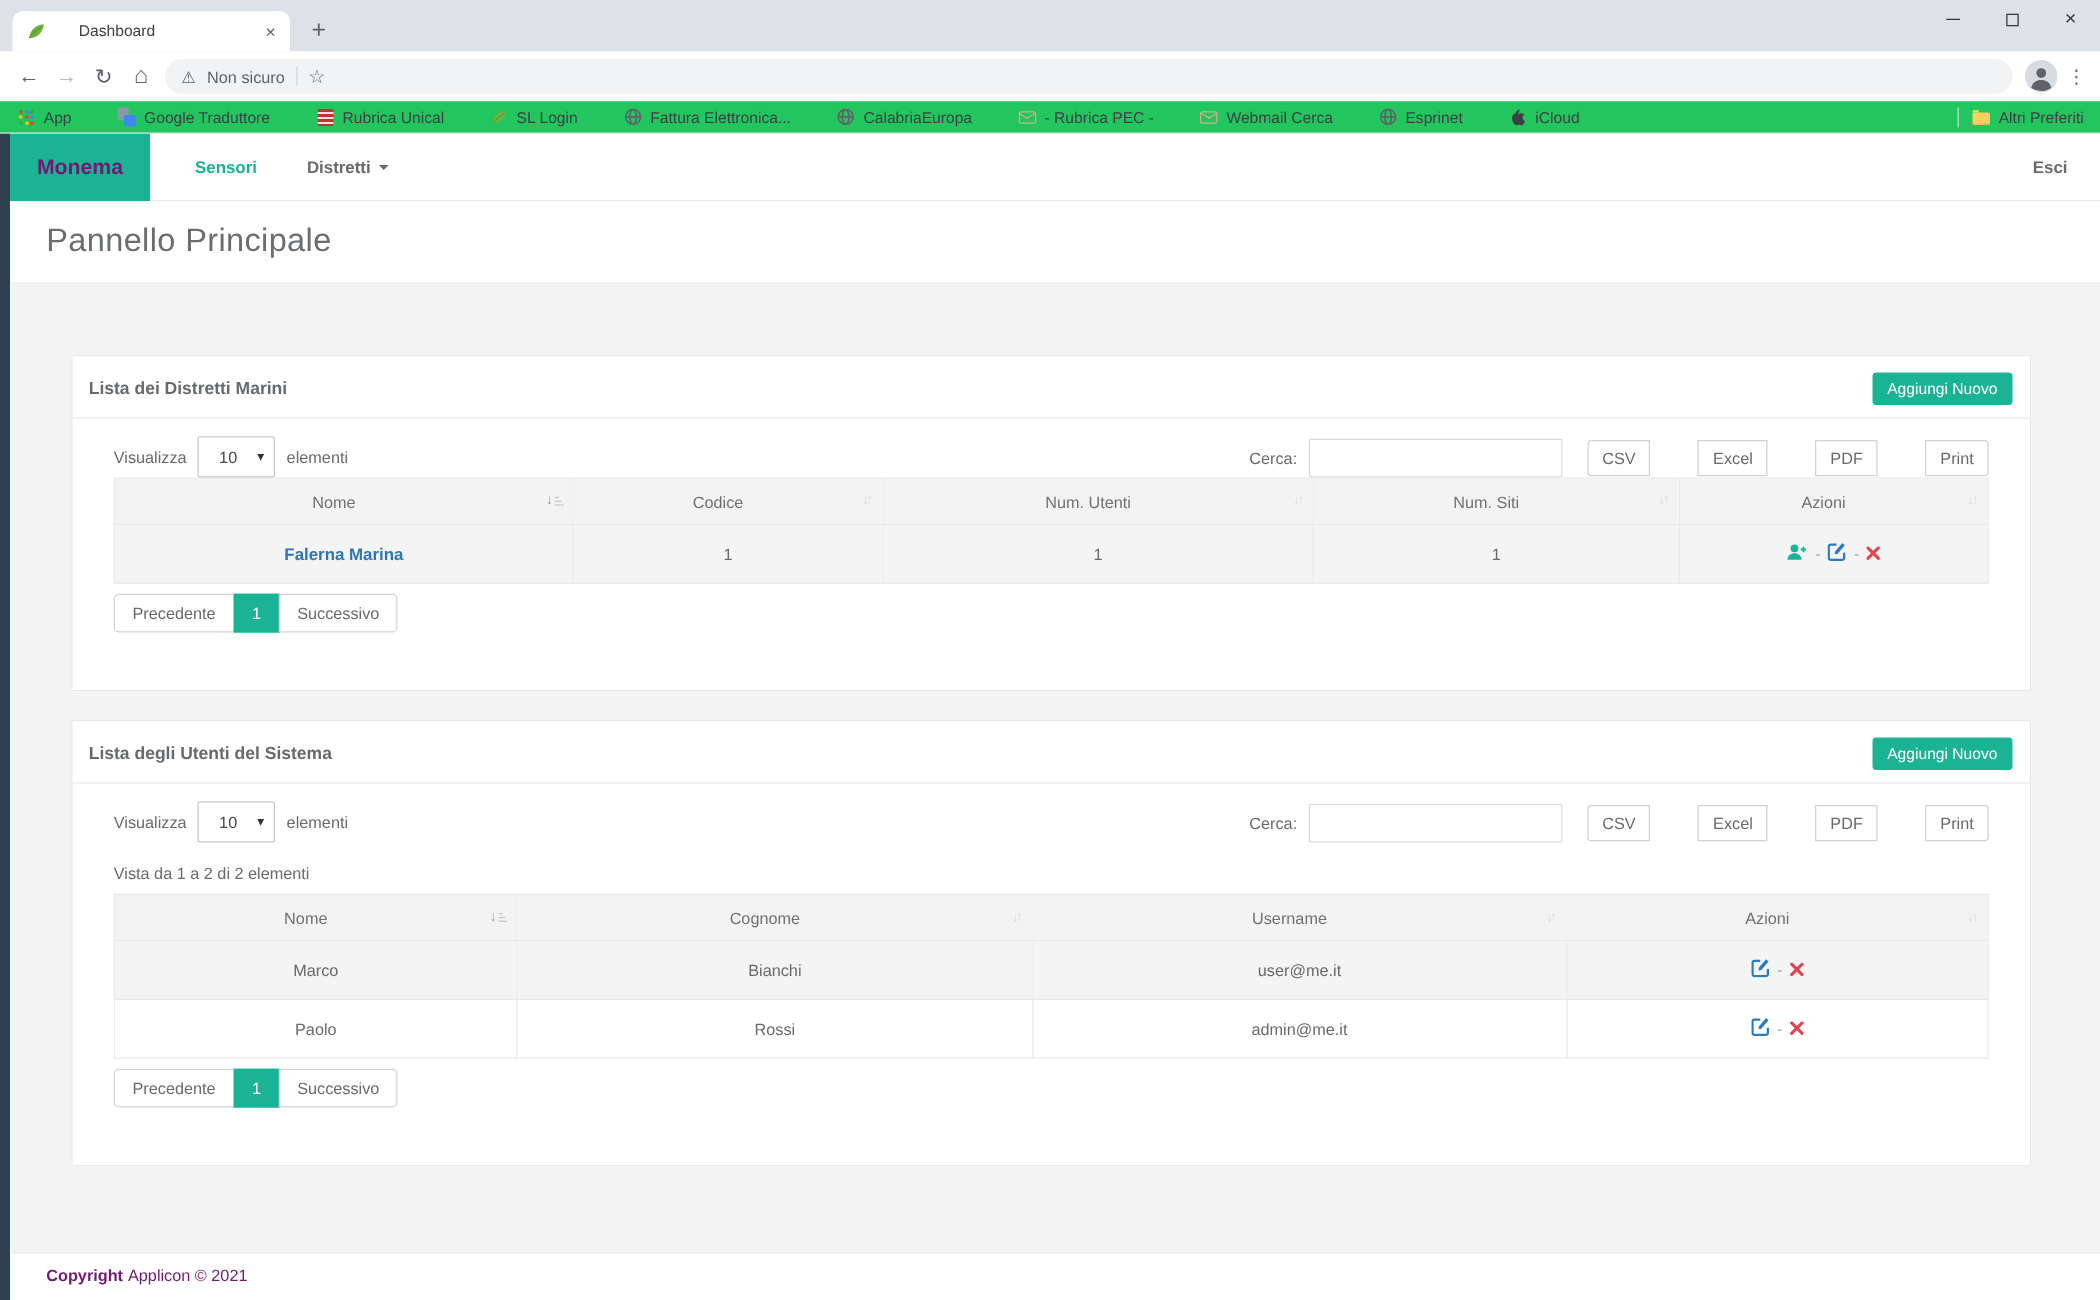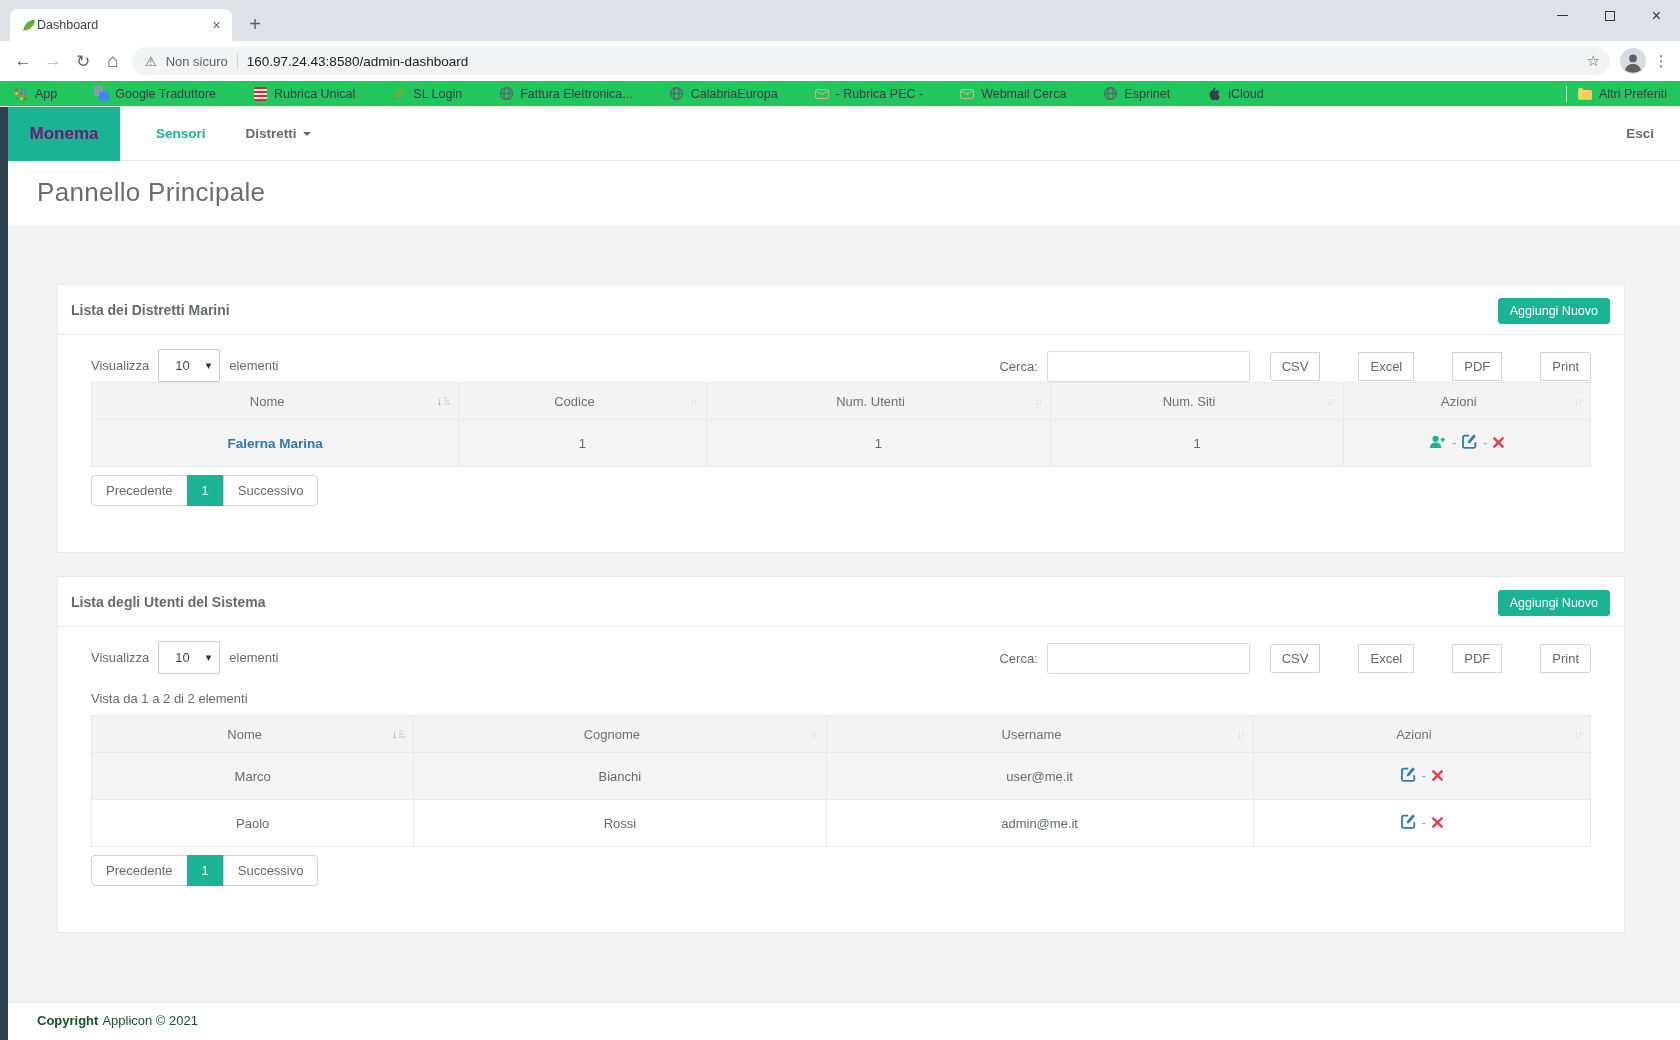--- a/index.html
+++ b/index.html
@@ -1,20 +1,20 @@
 <!DOCTYPE html>
 <html><head>
 <meta charset="utf-8">
 <style>
   * { margin:0; padding:0; box-sizing:border-box; }
   html,body { width:1680px; height:1040px; overflow:hidden; font-family:"Liberation Sans",sans-serif; }
 
   
   .tabstrip { height:41px; background:#dee1e6; display:flex; align-items:flex-end; padding-left:10px; position:relative; }
-  .tab { width:222px; height:32px; background:#fff; border-radius:8px 8px 0 0; display:flex; align-items:center; gap:0; padding:0 7px 0 11px; }
+  .tab { width:222px; height:32px; background:#fff; border-radius:8px 8px 0 0; display:flex; align-items:center; gap:26px; padding:0 7px 0 11px; }
   .tab-title { flex:1; font-size:12.5px; color:#3c4043; }
   .tab-close { color:#5f6368; font-size:14px; width:17px; height:17px; line-height:16px; text-align:center; border-radius:50%; }
   .newtab { font-size:20px; font-weight:300; color:#5f6368; margin:0 0 5px 10px; width:26px; text-align:center; }
   .win-controls { position:absolute; top:0; right:0; height:31px; display:flex; }
   .win-btn { width:47px; display:flex; align-items:center; justify-content:center; color:#33373b; }
   .glyph-min { width:11px; height:1px; background:#33373b; }
   .glyph-max { width:10px; height:10px; border:1px solid #33373b; }
   .glyph-close { font-size:16px; line-height:1; }
   .toolbar { height:40px; background:#fff; display:flex; align-items:center; padding:0 8px 0 8px; }
   .nav-ic { width:30px; height:30px; display:flex; align-items:center; justify-content:center; font-size:17px; color:#5f6368; border-radius:50%; }
@@ -95,21 +95,21 @@
   .sort-asc .bars { display:flex; flex-direction:column; gap:1.5px; }
   .sort-asc .bars i { display:block; height:1.5px; background:#c4c7ca; }
   .sort-asc .bars i:nth-child(1){width:3px}.sort-asc .bars i:nth-child(2){width:5px}.sort-asc .bars i:nth-child(3){width:7px}
   .actions { display:flex; align-items:center; justify-content:center; gap:6px; }
   .sep { color:#9a9da0; font-size:12px; }
   .pagination { margin-top:8px; display:inline-flex; }
   .page-btn { background:#fff; border:1px solid #d2d3d4; color:#676a6c; font-size:13px; padding:7px 14px; margin-left:-1px; font-family:inherit; }
   .page-btn.prev { border-radius:4px 0 0 4px; margin-left:0; }
   .page-btn.next { border-radius:0 4px 4px 0; }
   .page-btn.active { background:#1ab394; border-color:#1ab394; color:#fff; }
-  .footer { flex:none; height:38px; background:#fff; border-top:1px solid #e7eaec; padding:10px 0 0 29px; font-size:13px; color:#14532d; }
+  .footer { flex:none; height:38px; background:#fff; border-top:1px solid #e7eaec; padding:10px 0 0 29px; font-size:13px; color:#701a75; }
   .footer .fb { font-weight:700; margin-right:4px; }
 </style>
 </head>
 <body>
 
 <div>
 
   <div class="tabstrip">
     <div class="tab">
       <span class="fav">
@@ -137,21 +137,20 @@
 
   <div class="toolbar">
     <span class="nav-ic">←</span>
     <span class="nav-ic disabled">→</span>
     <span class="nav-ic">↻</span>
     <span class="nav-ic home">⌂</span>
     <div class="omnibox">
       <span class="omni-warning">⚠</span>
       <span class="omni-label">Non sicuro</span>
       <span class="omni-divider"></span>
-      <span class="omni-url">160.97.24.43:8580/admin-dashboard</span>
       <span class="omni-star">☆</span>
     </div>
     <span class="avatar">
       <svg viewBox="0 0 24 24" width="26" height="26">
           <circle cx="12" cy="12" r="12" fill="#d8dbdf"></circle>
           <circle cx="12" cy="9.6" r="3.6" fill="#5f6368"></circle>
           <path d="M4.6 20.4c1-4 4.1-5.6 7.4-5.6s6.4 1.6 7.4 5.6a12 12 0 0 1-14.8 0z" fill="#5f6368"></path>
         </svg>
     </span>
     <span class="menu-dots">⋮</span>

